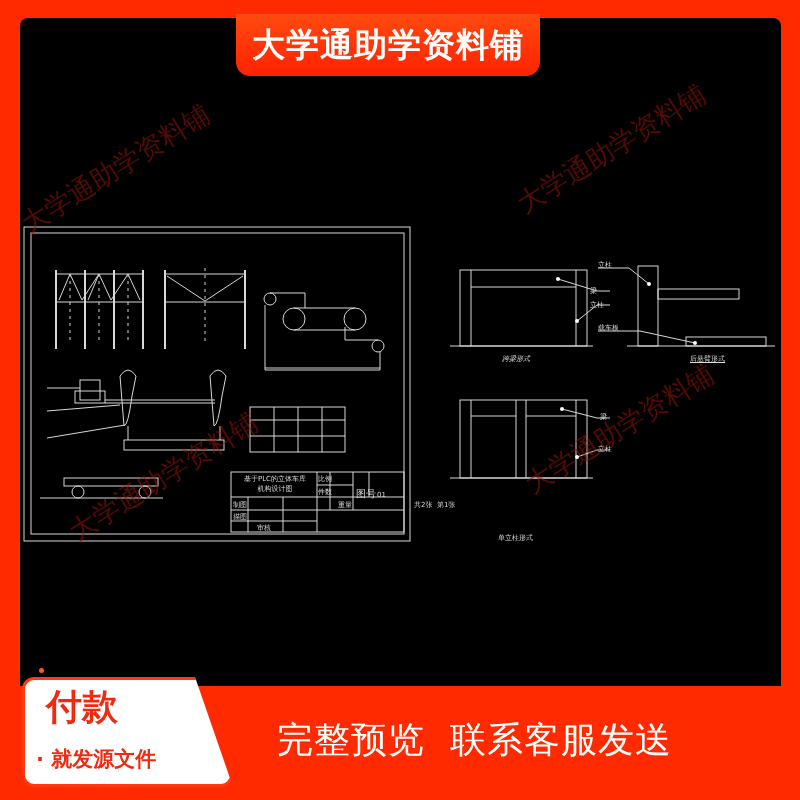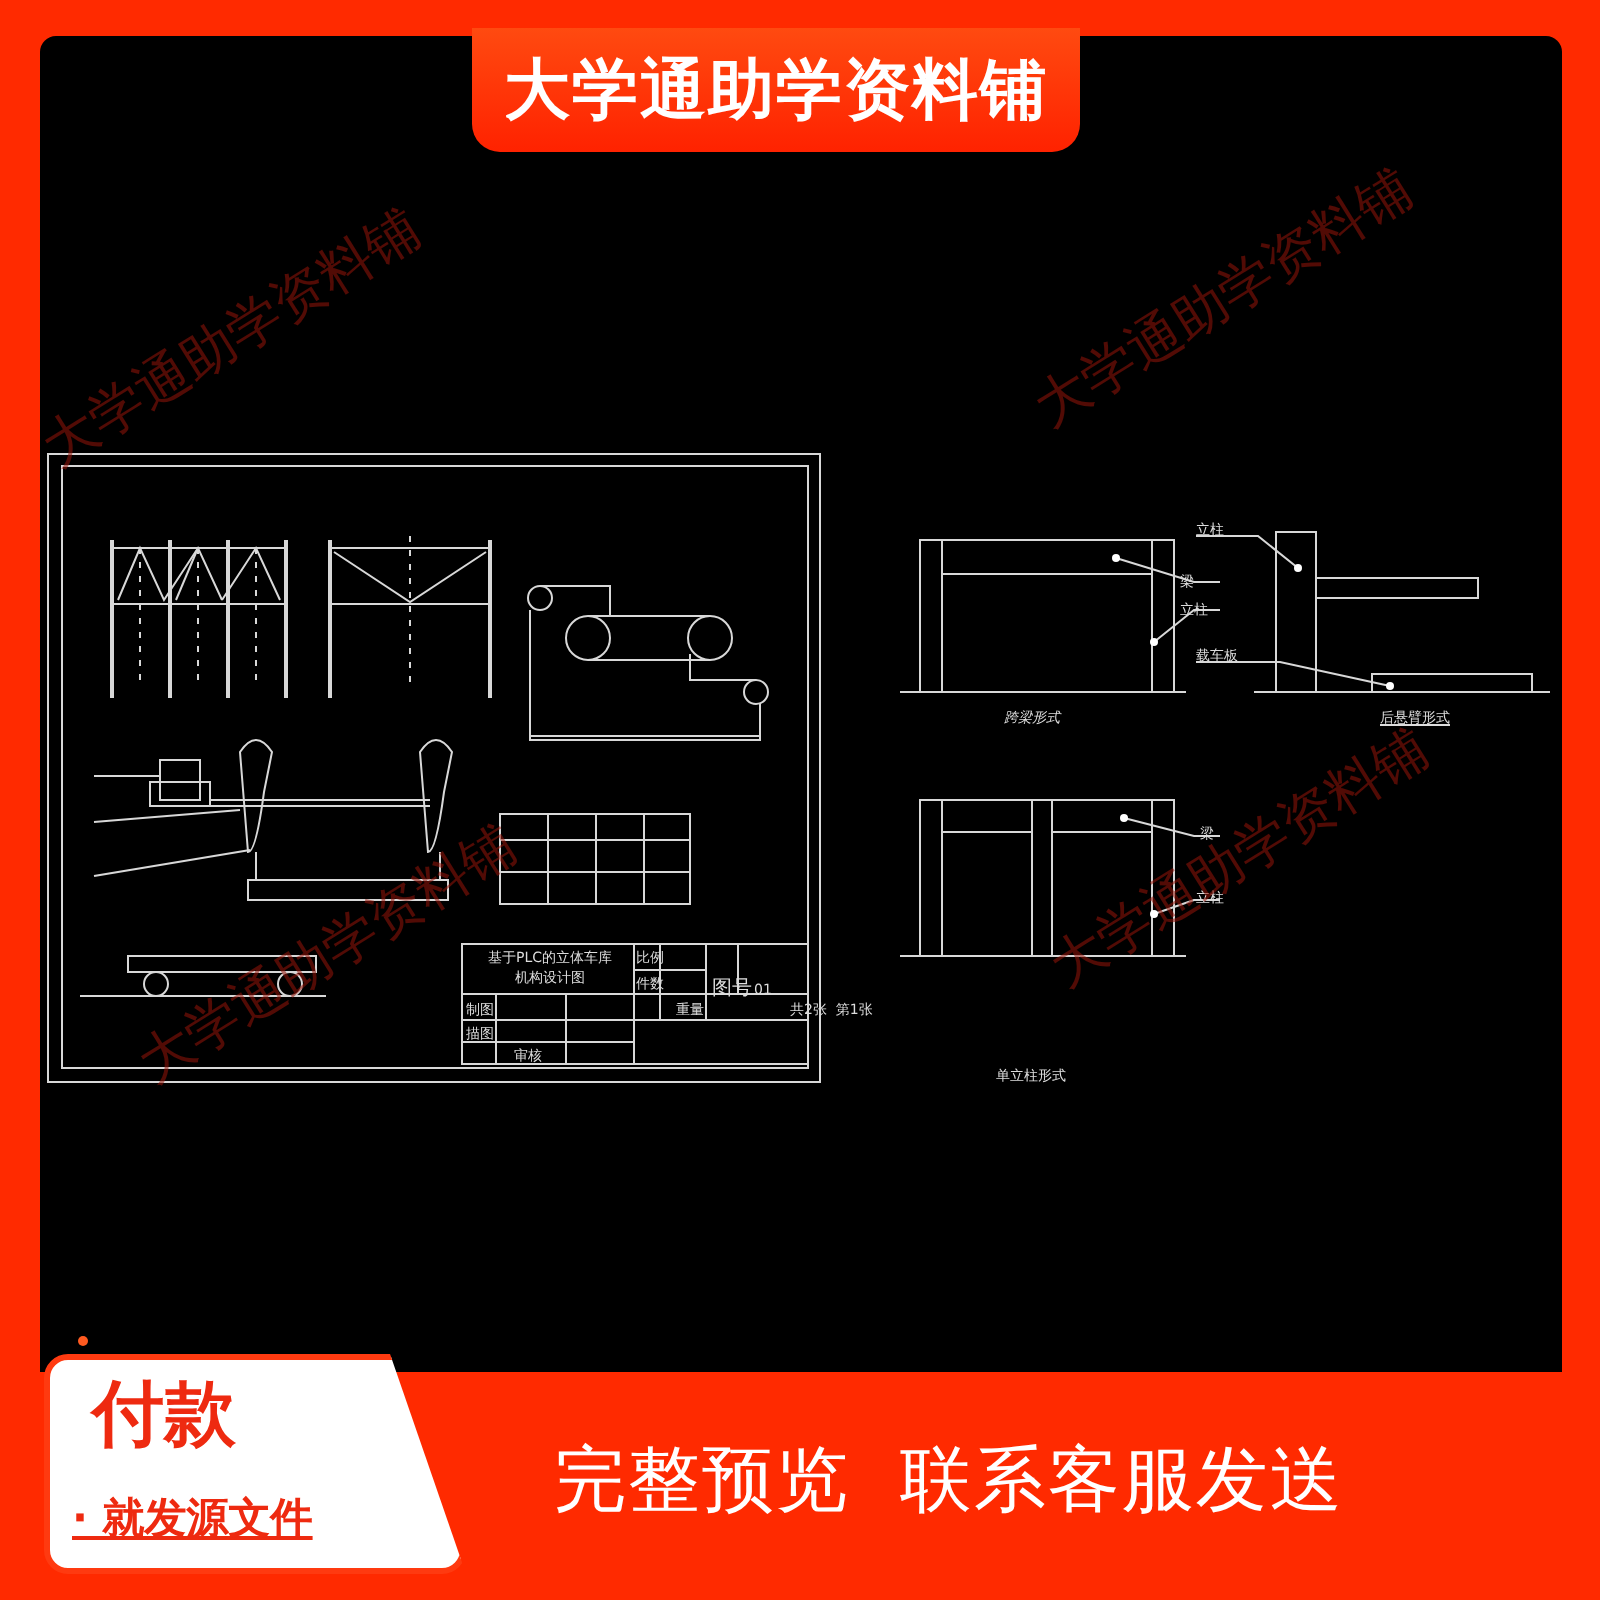--- a/index.html
+++ b/index.html
@@ -4,21 +4,21 @@
 <style>
   html, body { margin:0; padding:0; }
   body { width:800px; height:800px; background:#ff2a00; position:relative; overflow:hidden; font-family:"DejaVu Sans", sans-serif; }
   .canvas { position:absolute; left:20px; top:18px; width:761px; height:668px; background:#000; border-radius:8px 8px 0 0; overflow:hidden; }
   .header-tab { position:absolute; left:236px; top:14px; width:304px; height:62px; background:linear-gradient(#ff4a10,#ff2200); border-radius:0 0 14px 14px; display:flex; align-items:center; justify-content:center; }
   .header-tab span { color:#fff; font-weight:bold; font-size:33px; letter-spacing:1px; }
   .wm { position:absolute; color:rgba(150,20,10,0.55); font-size:27px; transform:rotate(-32deg); transform-origin:left center; white-space:nowrap; pointer-events:none; }
   svg.cad { position:absolute; left:0; top:0; }
   .pay-card { position:absolute; left:22px; top:677px; width:205px; height:104px; background:#fff; border:3px solid #ff3a10; border-radius:12px; clip-path:polygon(0 0,82% 0,100% 100%,0 100%); }
   .pay-title { position:absolute; left:46px; top:683px; width:130px; text-align:left; color:#ee2a10; font-weight:bold; font-size:36px; }
-  .pay-sub { position:absolute; left:36px; top:745px; color:#ee2a10; font-weight:bold; font-size:21px;text-decoration:underline; }
+  .pay-sub { position:absolute; left:36px; top:745px; color:#ee2a10; font-weight:bold; font-size:21px; }
   .cta { position:absolute; left:277px; top:716px; color:#fff; font-weight:normal; font-size:36px; letter-spacing:1px; white-space:nowrap; }
   .dot { position:absolute; left:39px; top:668px; width:5px; height:5px; border-radius:50%; background:#ff5a20; }
 </style>
 </head>
 <body>
 
 <div class="canvas">
   <svg class="cad" width="761" height="668" viewBox="20 18 761 668">
     <g stroke="#d8d8d8" fill="none" stroke-width="1">
 
@@ -136,21 +136,21 @@
 
   <div style="position:absolute;left:214px;top:456px;width:82px;text-align:center;color:#ddd;font-size:7px;line-height:10px;">
     <div>基于PLC的立体车库</div>
     <div>机构设计图</div>
   </div>
   <span style="position:absolute;left:298px;top:456px;color:#ddd;font-size:7px;">比例</span>
   <span style="position:absolute;left:298px;top:469px;color:#ddd;font-size:7px;">件数</span>
   <span style="position:absolute;left:298px;top:482px;color:#ddd;font-size:7px;margin-left:20px;">重量</span>
   <span style="position:absolute;left:336px;top:446px;color:#ddd;font-size:10px;margin-top:23px;">图号</span>
   <span style="position:absolute;left:357px;top:462px;color:#ddd;font-size:7px;margin-top:11px;">01</span>
-  <span style="position:absolute;left:335px;top:482px;color:#ddd;font-size:7px;white-space:pre;padding-left:40px;">共2张  第1张</span>
+  <span style="position:absolute;left:354px;top:482px;color:#ddd;font-size:7px;white-space:pre;padding-left:40px;">共2张  第1张</span>
   <span style="position:absolute;left:213px;top:482px;color:#ddd;font-size:7px;">制图</span>
   <span style="position:absolute;left:213px;top:494px;color:#ddd;font-size:7px;">描图</span>
   <span style="position:absolute;left:213px;top:505px;color:#ddd;font-size:7px;margin-left:24px;">审核</span>
 
   <span style="position:absolute;left:570px;top:268px;color:#ddd;font-size:7px;">梁</span>
   <span style="position:absolute;left:570px;top:282px;color:#ddd;font-size:7px;">立柱</span>
   <span style="position:absolute;left:482px;top:336px;color:#ddd;font-size:7px;font-style:italic;">跨梁形式</span>
   <span style="position:absolute;left:578px;top:242px;color:#ddd;font-size:7px;">立柱</span>
   <span style="position:absolute;left:578px;top:305px;color:#ddd;font-size:7px;">载车板</span>
   <span style="position:absolute;left:670px;top:336px;color:#ddd;font-size:7px;text-decoration:underline;">后悬臂形式</span>

